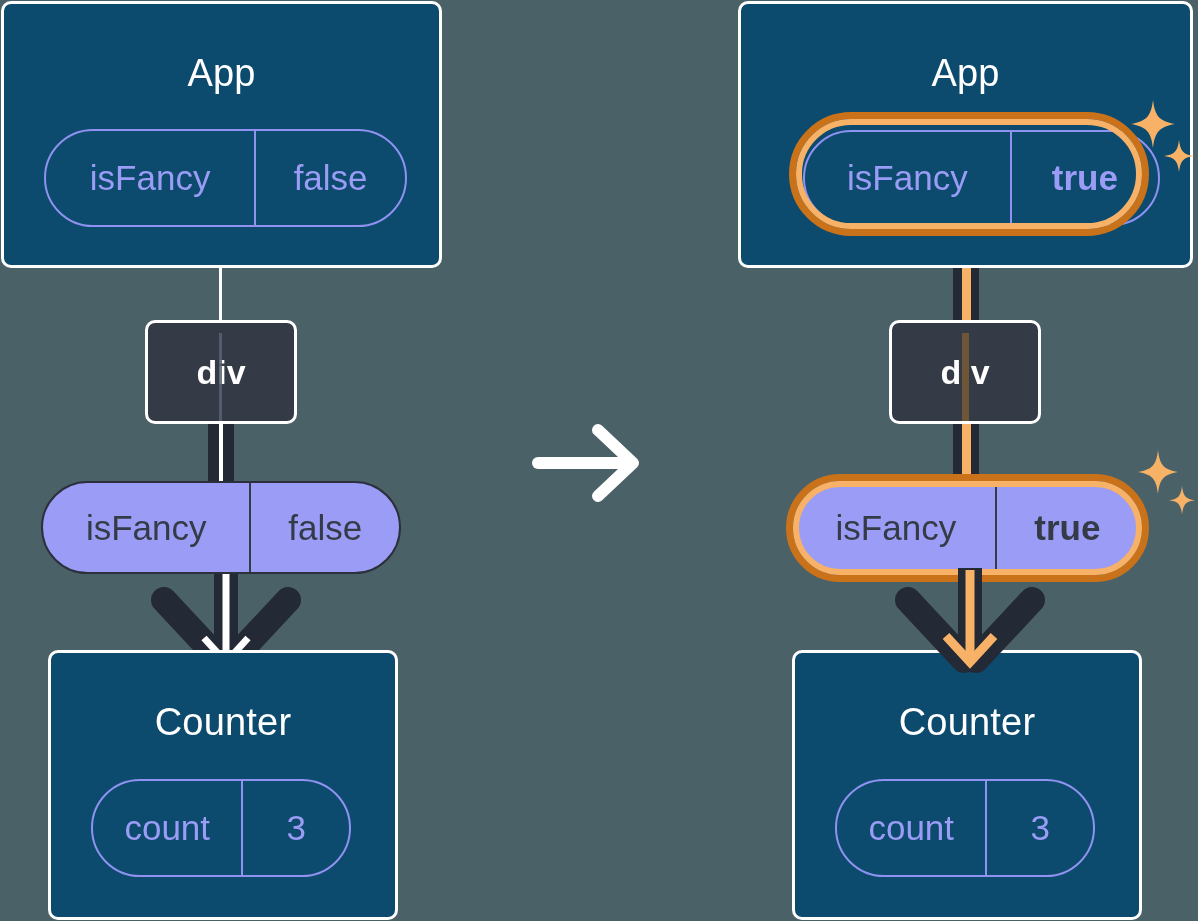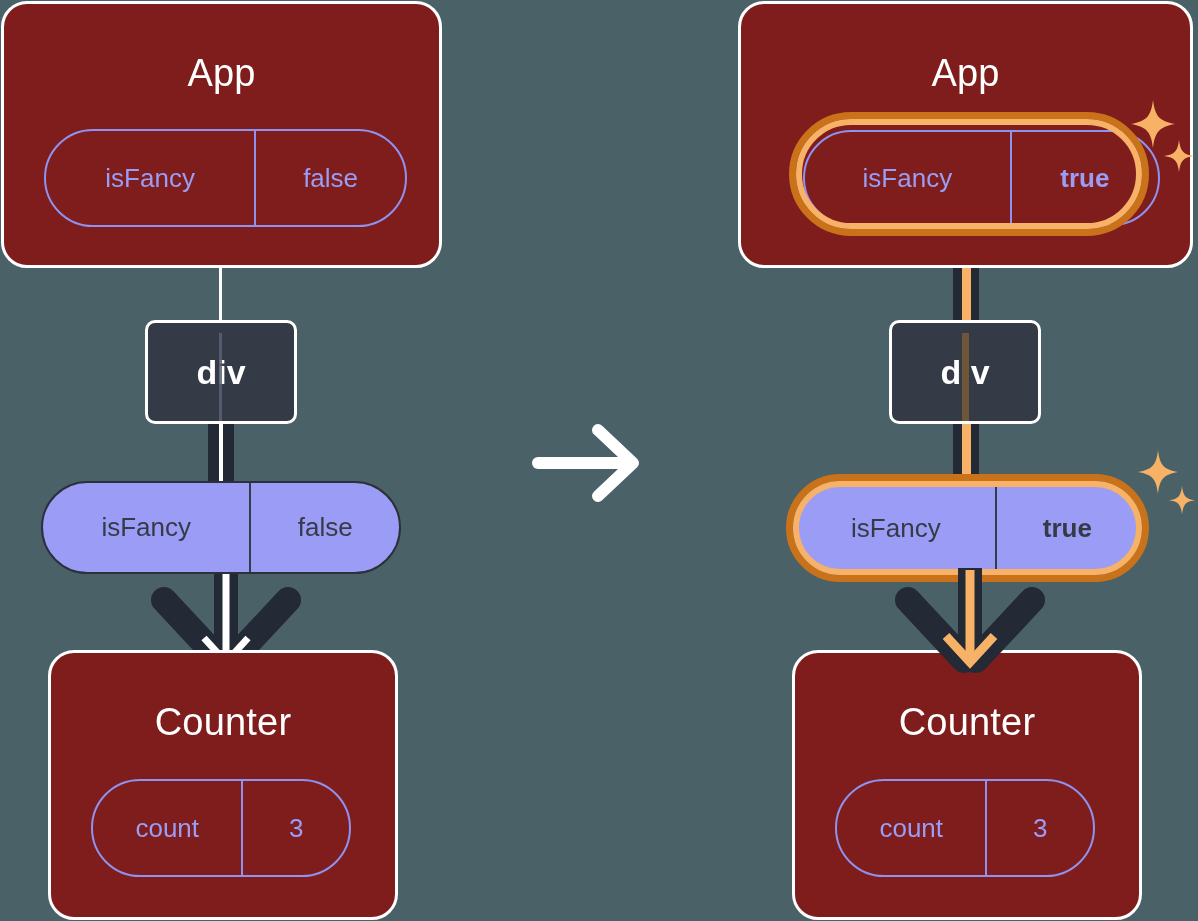--- a/index.html
+++ b/index.html
@@ -6,23 +6,23 @@
   body{
     width:1198px;height:921px;position:relative;overflow:hidden;
     font-family:"Liberation Sans","DejaVu Sans",sans-serif;
     background:#4b6168;
   }
   .stage{position:absolute;inset:0;}
 
   
   .cbox{
     position:absolute;
-    background:#7f1d1d;
+    background:#0c4a6e;
     border:3px solid #ffffff;
-    border-radius:26px;
+    border-radius:10px;
     box-sizing:border-box;
     z-index:5;
   }
   .cbox-title{
     position:absolute;left:0;right:0;
     text-align:center;
     color:#ffffff;
     font-size:38px;
     font-weight:400;
     letter-spacing:.2px;
@@ -44,21 +44,21 @@
   .pill{
     position:absolute;
     box-sizing:border-box;
     display:flex;align-items:stretch;
     border-radius:999px;
     z-index:7;
   }
   .pill .seg{
     display:flex;align-items:center;justify-content:center;
     box-sizing:border-box;
-    font-size:26px;
+    font-size:35px;
     white-space:nowrap;
   }
   .pill .seg.k{flex:0 0 58%;}
   .pill .seg.v{flex:1 1 auto;}
 
   
   .pill.outline{
     border:2px solid #8f92f0;
     background:transparent;
   }

